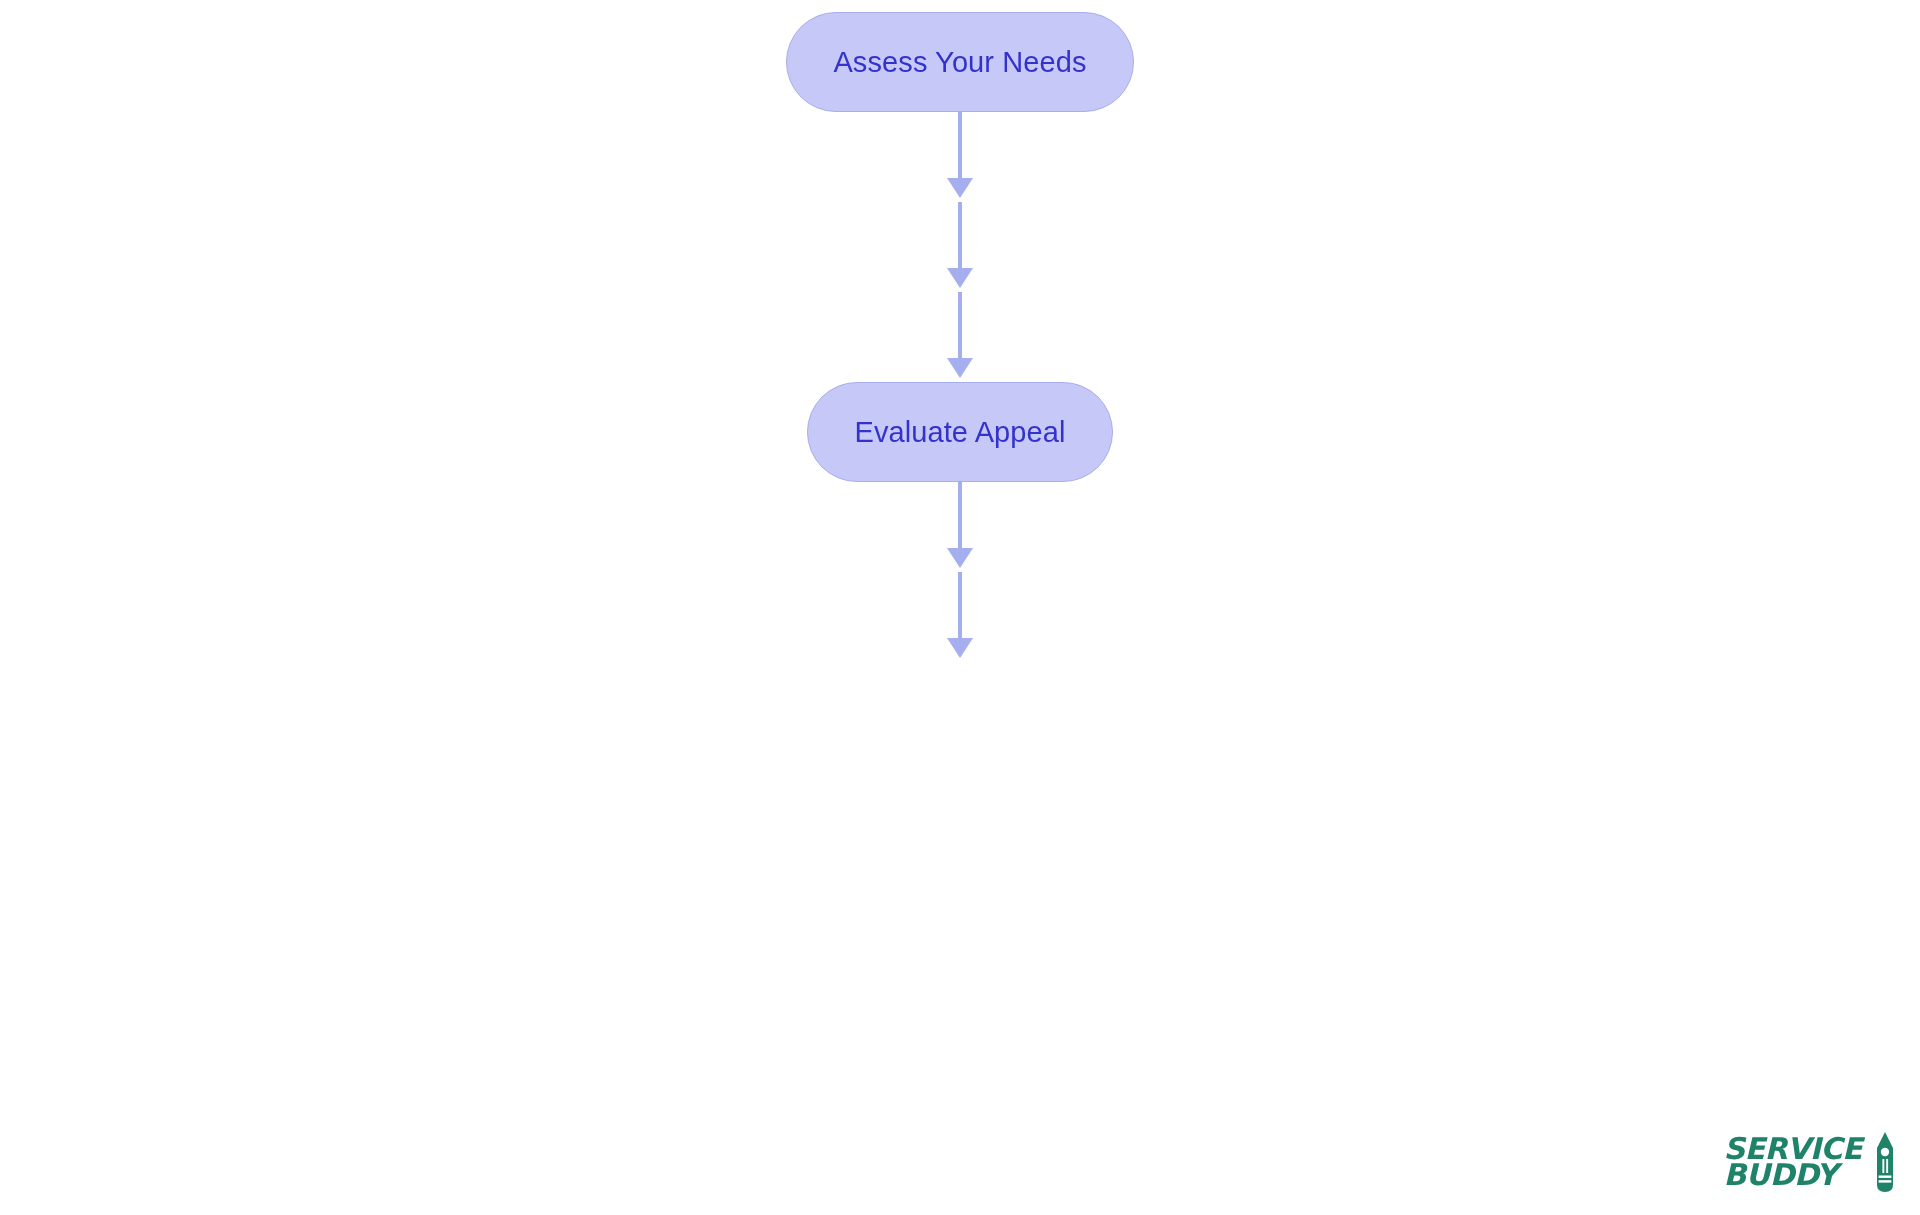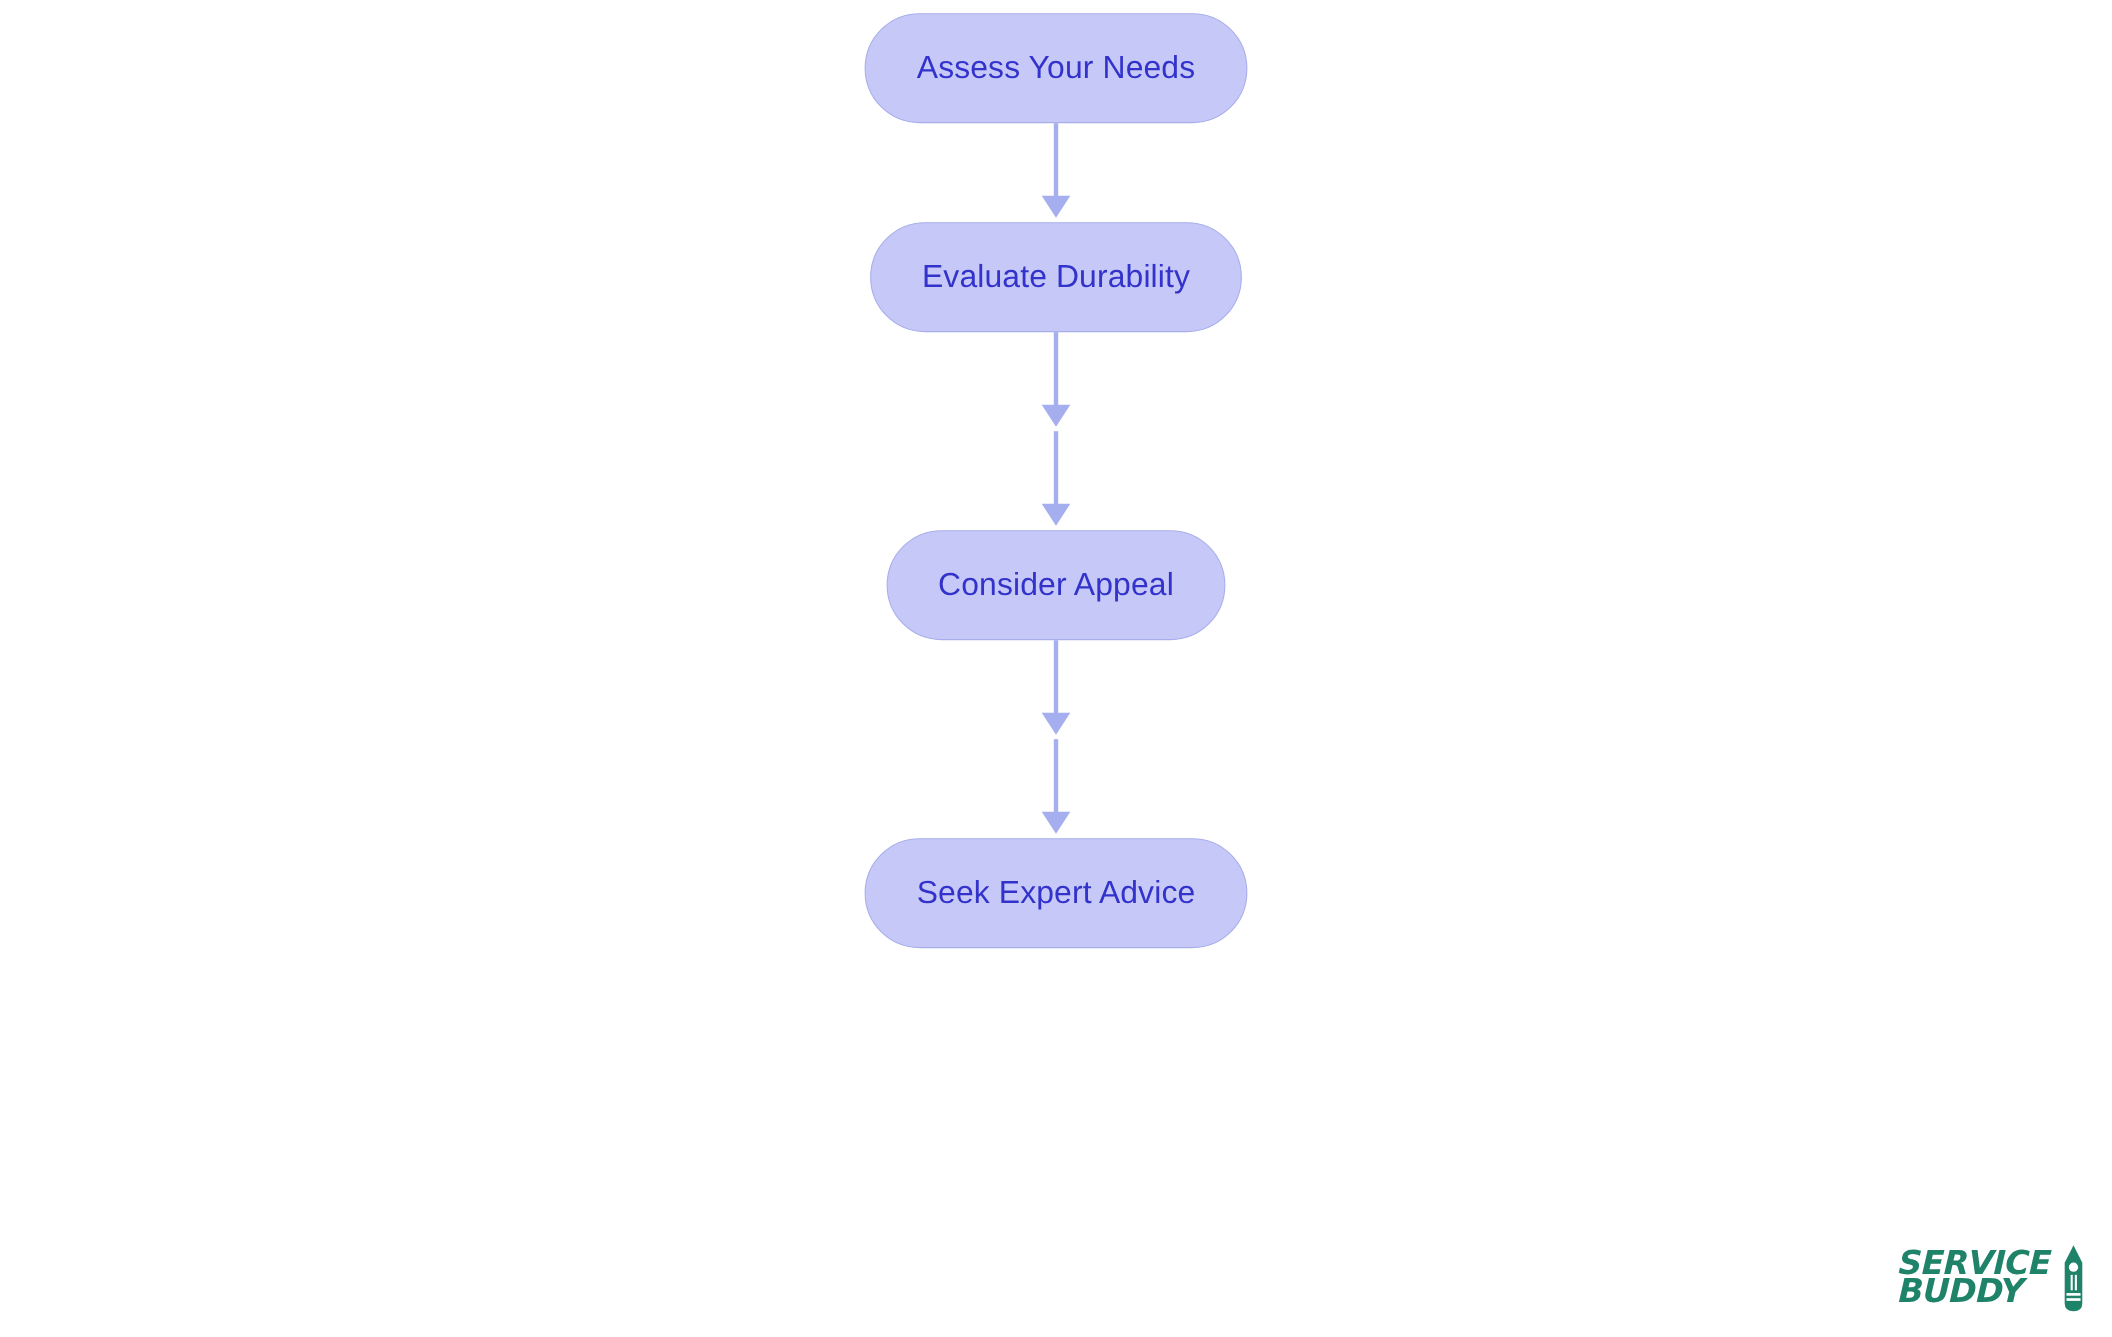--- a/index.html
+++ b/index.html
@@ -114,53 +114,47 @@
 
     <div class="flow-node">
       <span>Assess Your Needs</span>
     </div>
 
     <div class="flow-connector">
       <span class="connector-line"></span>
       <span class="connector-head"></span>
     </div>
 
+
+    <div class="flow-connector">
+      <span class="connector-line"></span>
+      <span class="connector-head"></span>
+    </div>
+
+
+    <div class="flow-connector">
+      <span class="connector-line"></span>
+      <span class="connector-head"></span>
+    </div>
+
     <div class="flow-node">
-      <span>Evaluate Durability</span>
+      <span>Evaluate Appeal</span>
     </div>
 
     <div class="flow-connector">
       <span class="connector-line"></span>
       <span class="connector-head"></span>
     </div>
 
 
     <div class="flow-connector">
       <span class="connector-line"></span>
       <span class="connector-head"></span>
     </div>
 
-    <div class="flow-node">
-      <span>Consider Appeal</span>
-    </div>
-
-    <div class="flow-connector">
-      <span class="connector-line"></span>
-      <span class="connector-head"></span>
-    </div>
-
-
-    <div class="flow-connector">
-      <span class="connector-line"></span>
-      <span class="connector-head"></span>
-    </div>
-
-    <div class="flow-node">
-      <span>Seek Expert Advice</span>
-    </div>
 
   </div>
 </div>
 
 <div id="brand-logo">
   <div class="logo-wordmark">
     <span class="logo-line">SERVICE</span>
     <span class="logo-line">BUDDY</span>
   </div>
   <svg class="logo-pencil" width="22" height="62" viewBox="0 0 22 62">

